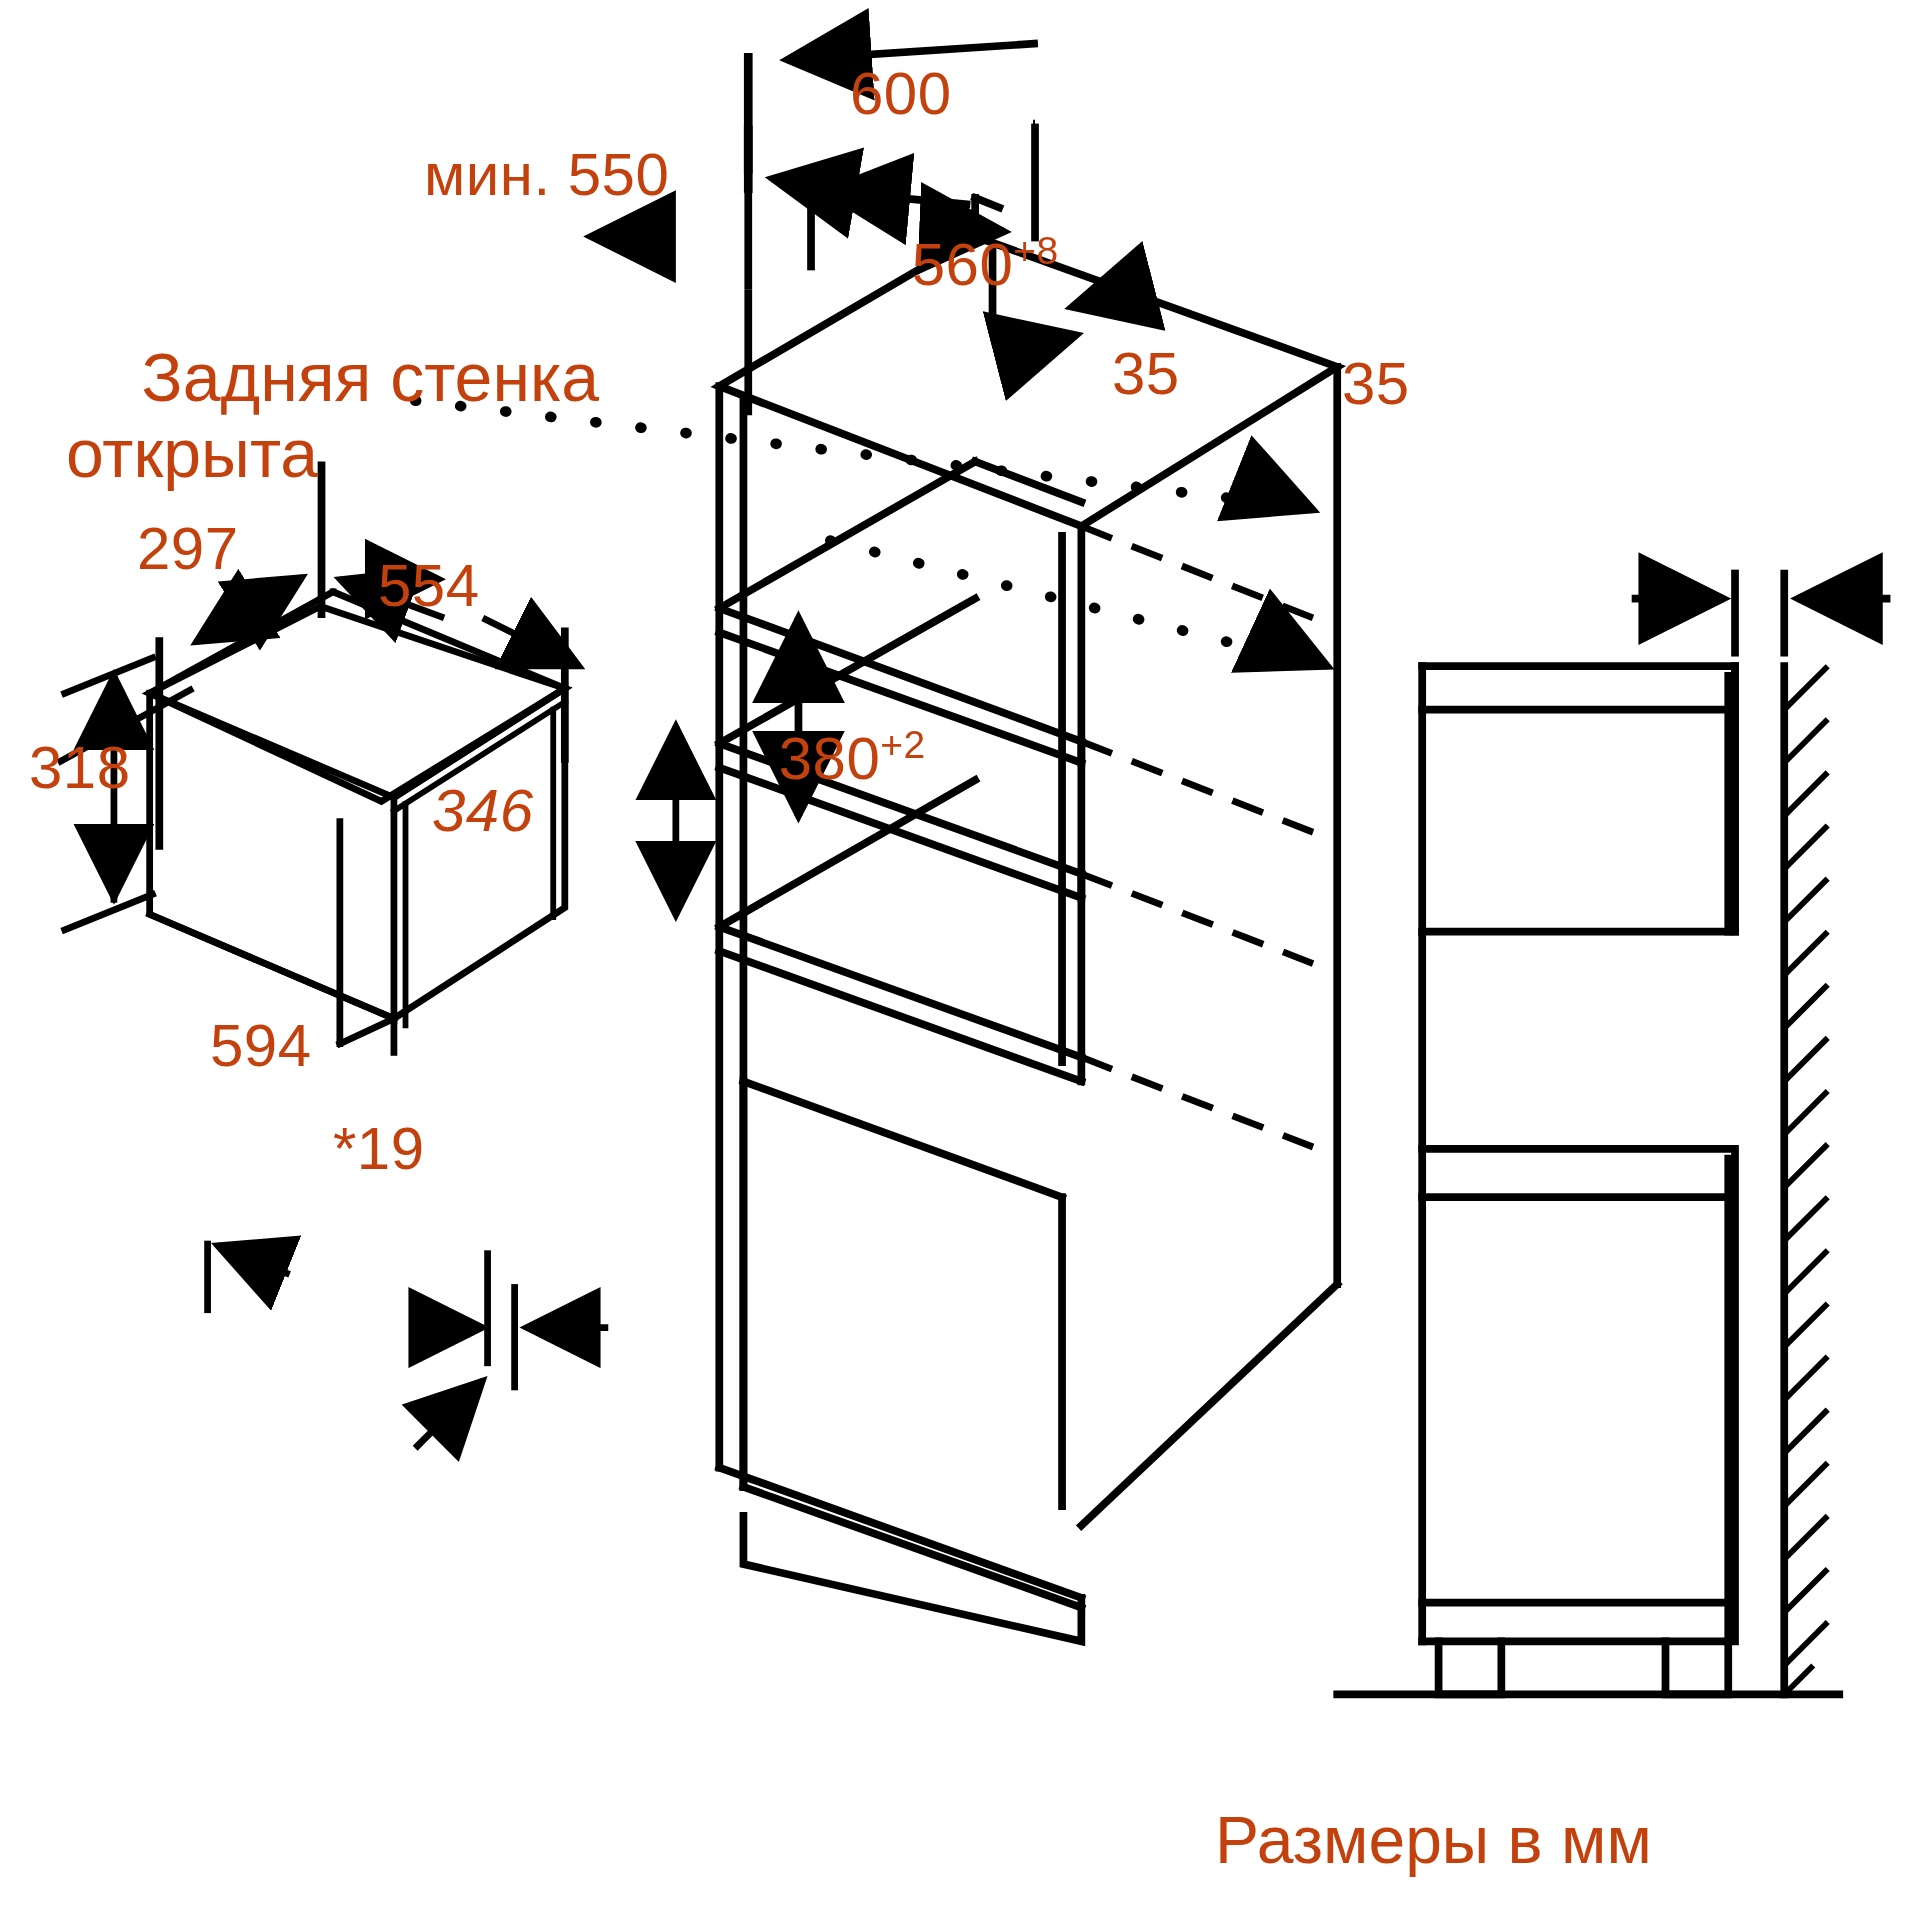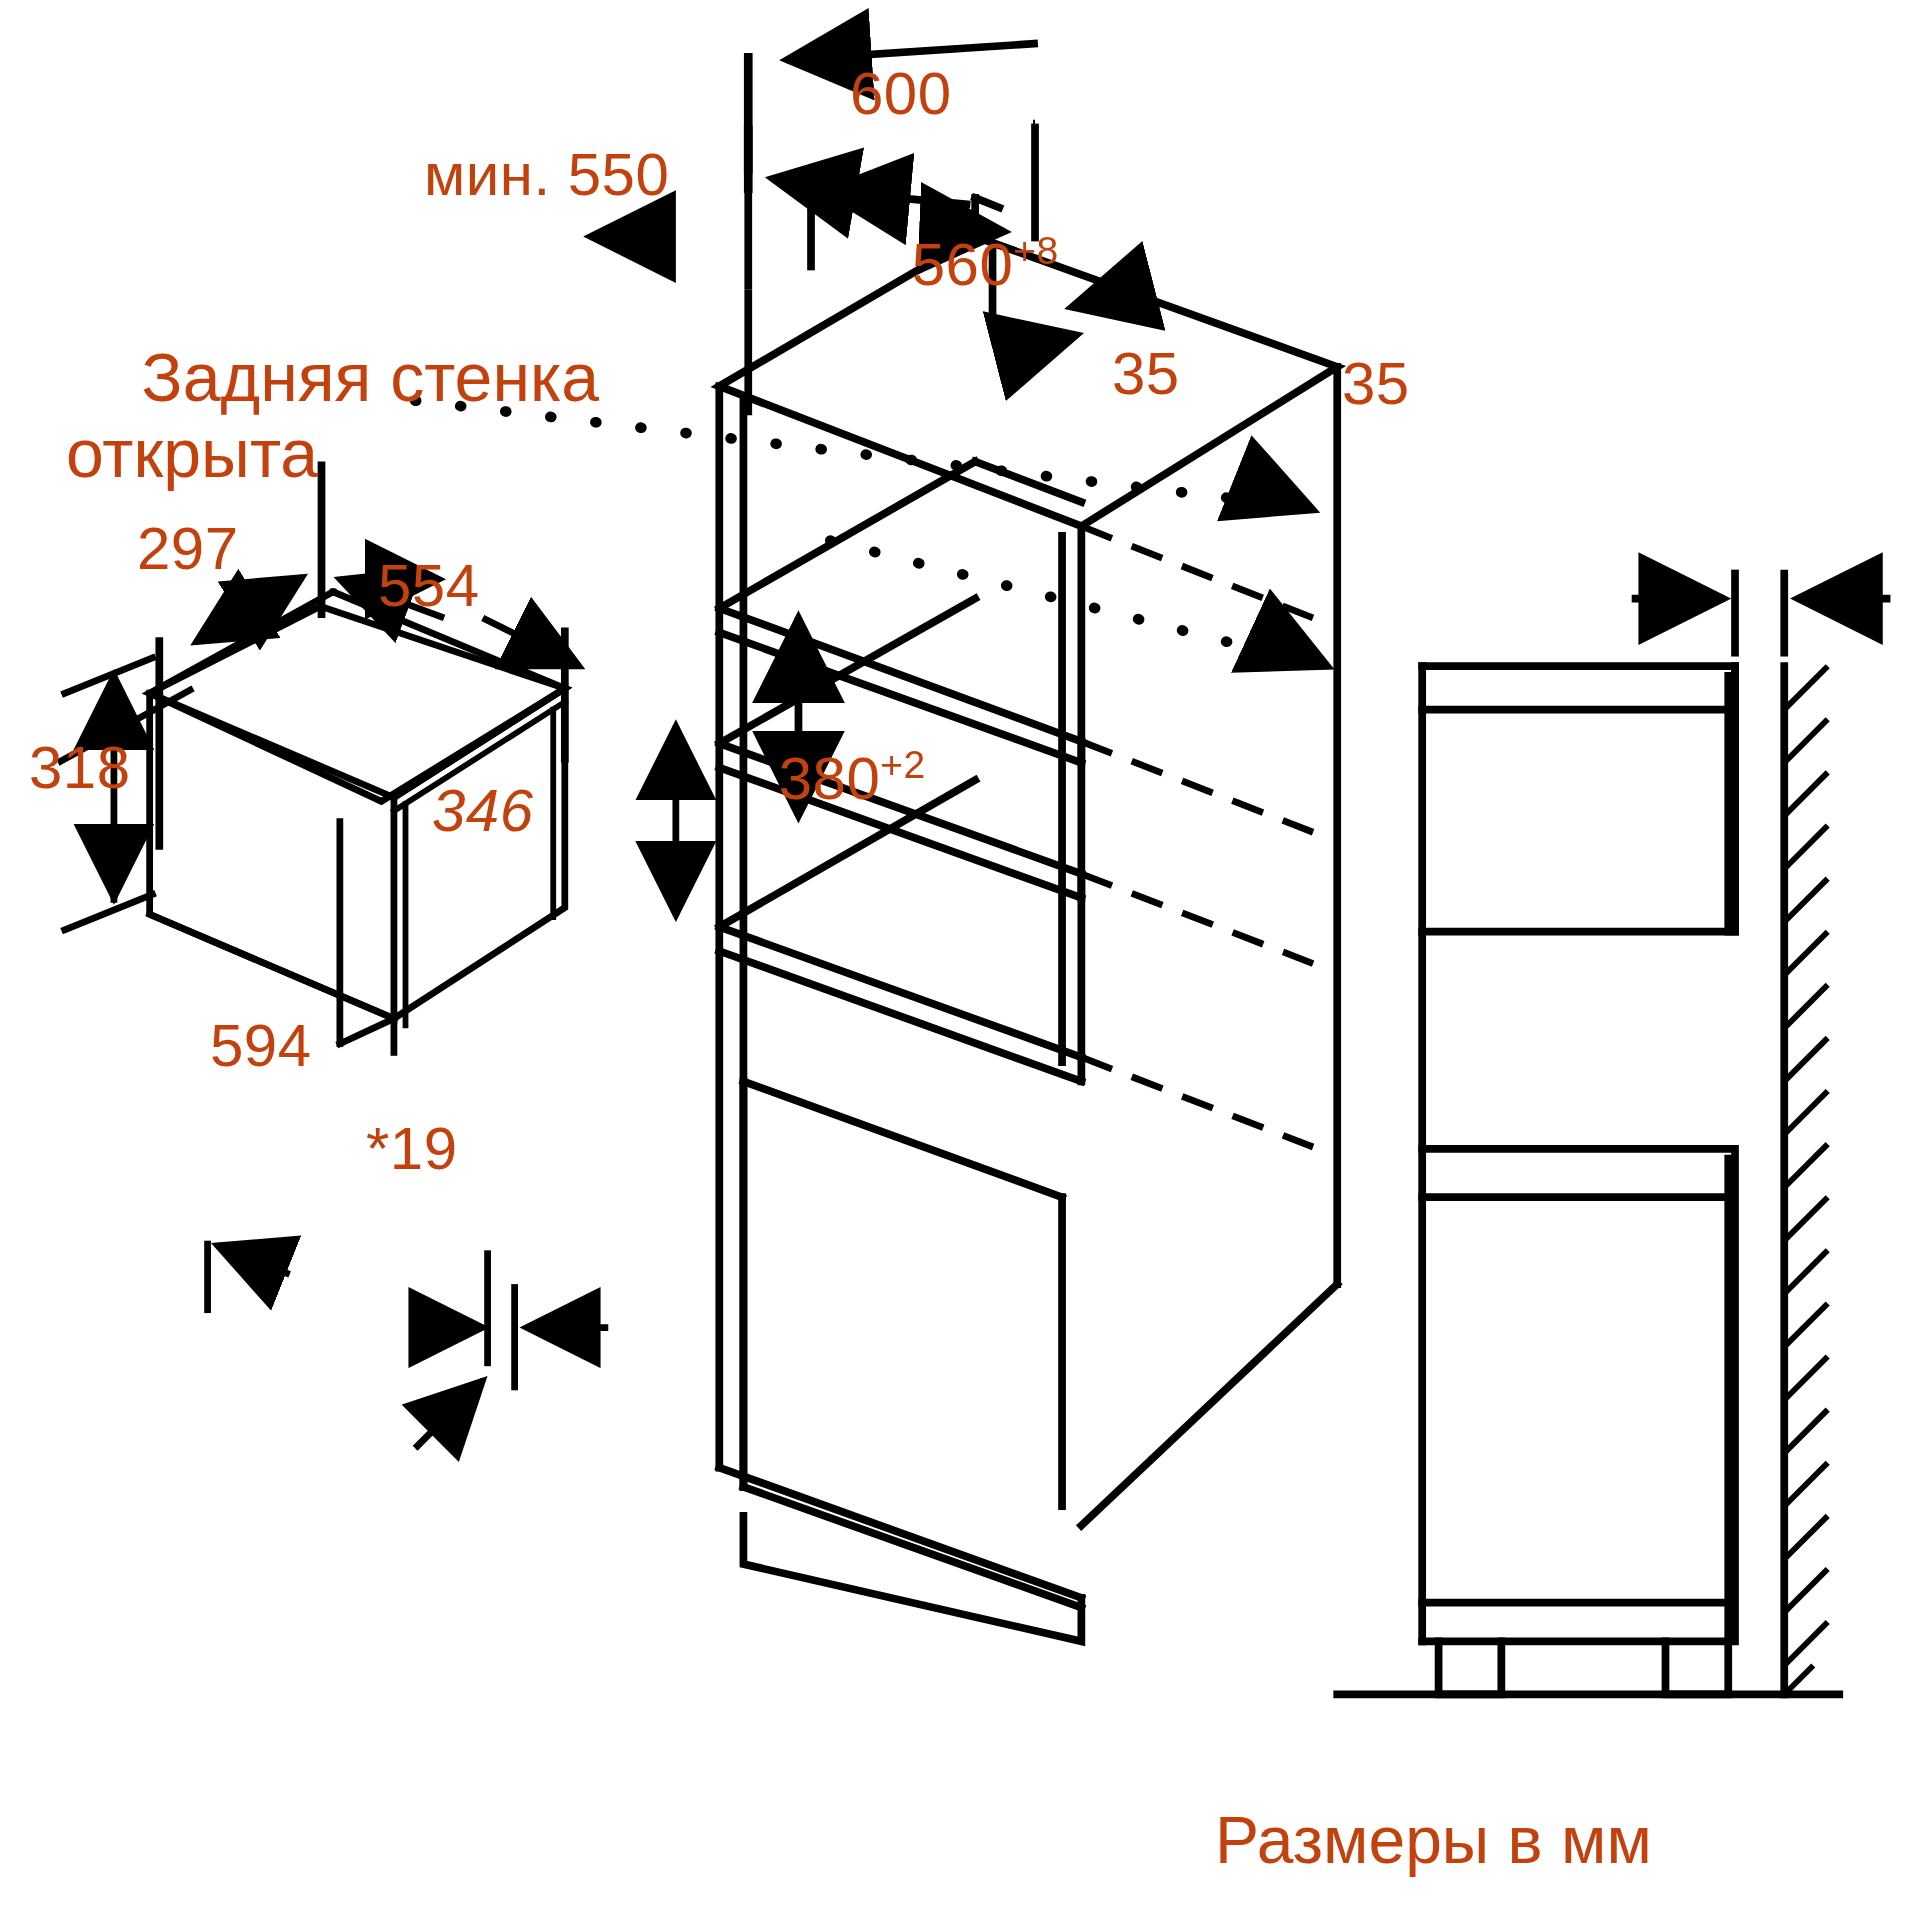--- a/index.html
+++ b/index.html
@@ -250,23 +250,23 @@
   <div class="lbl dim" style="left:137px; top:515px;">297</div>
 
   <div class="lbl dim" style="left:378px; top:552px;">554</div>
 
   <div class="lbl dim" style="left:29px; top:734px;">318</div>
 
   <div class="lbl dim" style="left:432px; top:777px;font-style:italic;">346</div>
 
   <div class="lbl dim" style="left:210px; top:1012px;">594</div>
 
-  <div class="lbl dim" style="left:333px; top:1115px;margin-left:33px;">*19</div>
-
-  <div class="lbl dim" style="left:710px; top:676px;">
+  <div class="lbl dim" style="left:333px; top:1115px;">*19</div>
+
+  <div class="lbl dim" style="left:710px; top:656px;">
     <span>380</span><span class="dimsup">+2</span>
   </div>
 
 
   <div class="lbl foot" style="left:1215px; top:1804px;">Размеры в мм</div>
 
 </div>
 
 
 </body></html>

